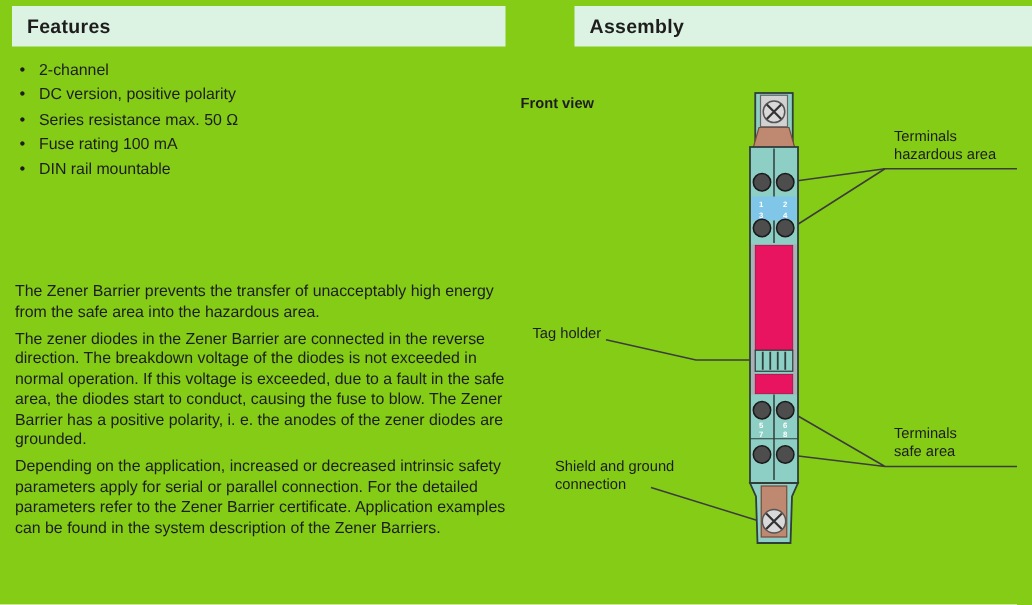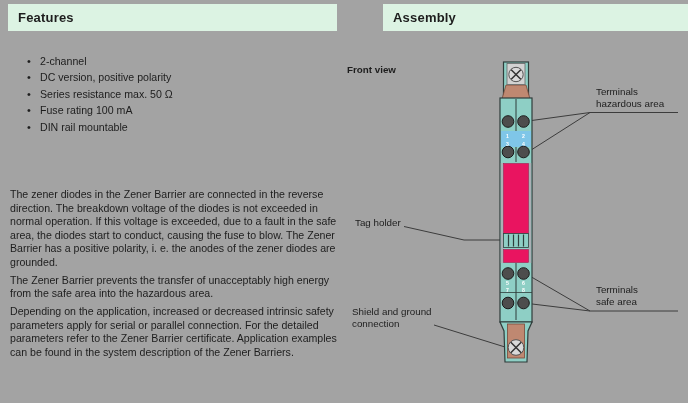--- a/index.html
+++ b/index.html
@@ -1,42 +1,42 @@
 <!DOCTYPE html>
 <html><head>
 <meta charset="utf-8">
 <title>Zener Barrier Datasheet</title>
 <style>
   html,body{margin:0;padding:0;background:#ffffff;}
-  .page{position:relative;width:688px;height:403px;background:#a3a3a3;overflow:hidden;
+  .page{position:relative;width:688px;height:403px;background:#84cc16;overflow:hidden;
         font-family:"Liberation Sans", sans-serif;color:#1d1d1d;}
   .col{position:absolute;top:0;height:403px;}
   .col-left{left:0;width:344px;}
   .col-right{left:344px;width:344px;}
 
   .section-bar{position:absolute;height:27px;background:#dcf3e3;}
   .section-bar .bar-title{font-size:13px;font-weight:bold;line-height:27px;padding-left:10px;
         letter-spacing:.2px;}
 
   
-  .features-list{position:absolute;left:10px;top:39px;margin:14px;padding:0;list-style:none;
+  .features-list{position:absolute;left:10px;top:39px;margin:0;padding:0;list-style:none;
         font-size:10.6px;line-height:16.4px;width:320px;}
   .features-list li{padding-left:16px;position:relative;}
   .features-list li::before{content:"•";position:absolute;left:3px;top:0;font-size:11px;}
   .function-text{position:absolute;left:10px;top:188px;width:330px;}
   .function-text p{margin:0 0 4.5px;font-size:10.6px;line-height:13.5px;}
 
   
   .front-view{position:absolute;left:3px;top:64px;font-size:9.8px;font-weight:bold;}
   .callout{position:absolute;font-size:9.8px;line-height:12.4px;}
   .callout div{white-space:nowrap;}
   #co-haz{left:252px;top:86px;}
   #co-tag{left:11px;top:217px;}
   #co-safe{left:252px;top:284px;}
-  #co-shield{left:8px;top:306px;}
+  #co-shield{left:26px;top:306px;}
   .diagram-svg{position:absolute;left:0;top:0;}
 </style>
 </head>
 <body>
 
 <div class="page">
 
   <div class="col col-left">
 
     <div class="section-bar" style="left:8px;top:4px;width:329px;">
@@ -46,22 +46,22 @@
     <ul class="features-list">
       <li>2-channel</li>
       <li>DC version, positive polarity</li>
       <li>Series resistance max. 50 Ω</li>
       <li>Fuse rating 100 mA</li>
       <li>DIN rail mountable</li>
     </ul>
 
 
     <div class="function-text">
+      <p>The Zener Barrier prevents the transfer of unacceptably high energy from the safe area into the hazardous area.</p>
       <p>The zener diodes in the Zener Barrier are connected in the reverse direction. The breakdown voltage of the diodes is not exceeded in normal operation. If this voltage is exceeded, due to a fault in the safe area, the diodes start to conduct, causing the fuse to blow. The Zener Barrier has a positive polarity, i. e. the anodes of the zener diodes are grounded.</p>
-      <p>The Zener Barrier prevents the transfer of unacceptably high energy from the safe area into the hazardous area.</p>
       <p>Depending on the application, increased or decreased intrinsic safety parameters apply for serial or parallel connection. For the detailed parameters refer to the Zener Barrier certificate. Application examples can be found in the system description of the Zener Barriers.</p>
     </div>
   </div>
 
   <div class="col col-right">
 
     <div class="section-bar" style="left:7px;top:4px;width:330px;margin-left:32px;">
       <div class="bar-title">Assembly</div>
     </div>
 

